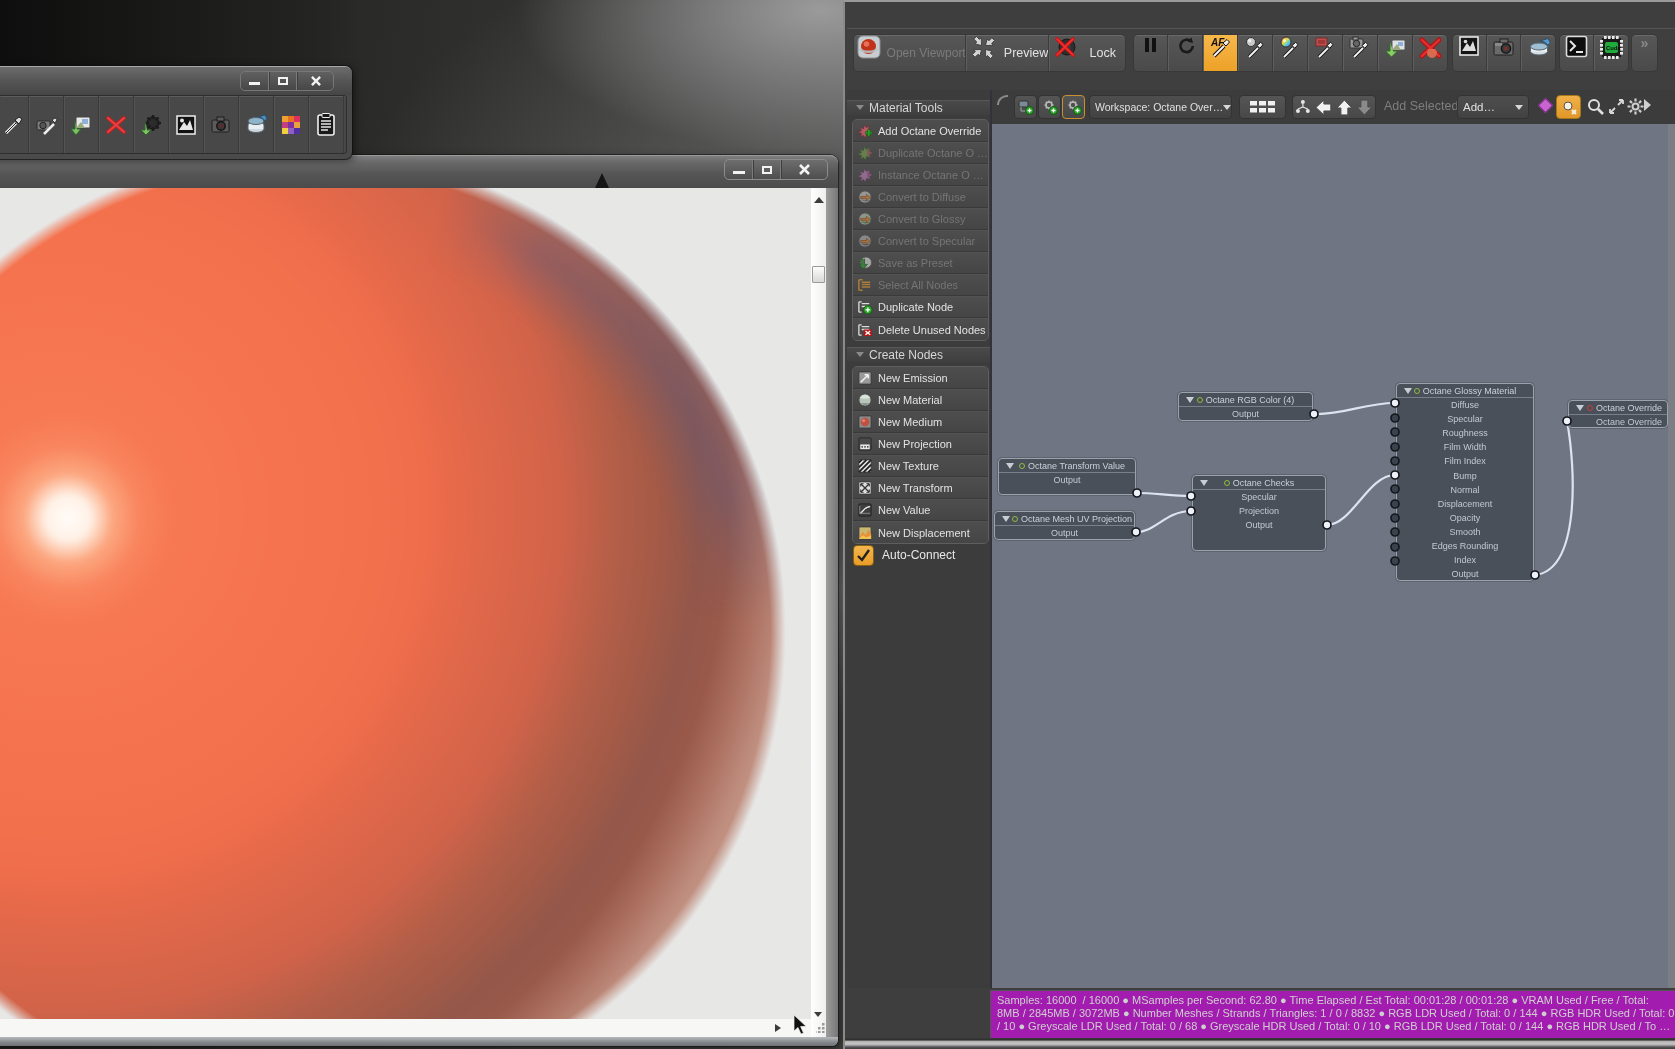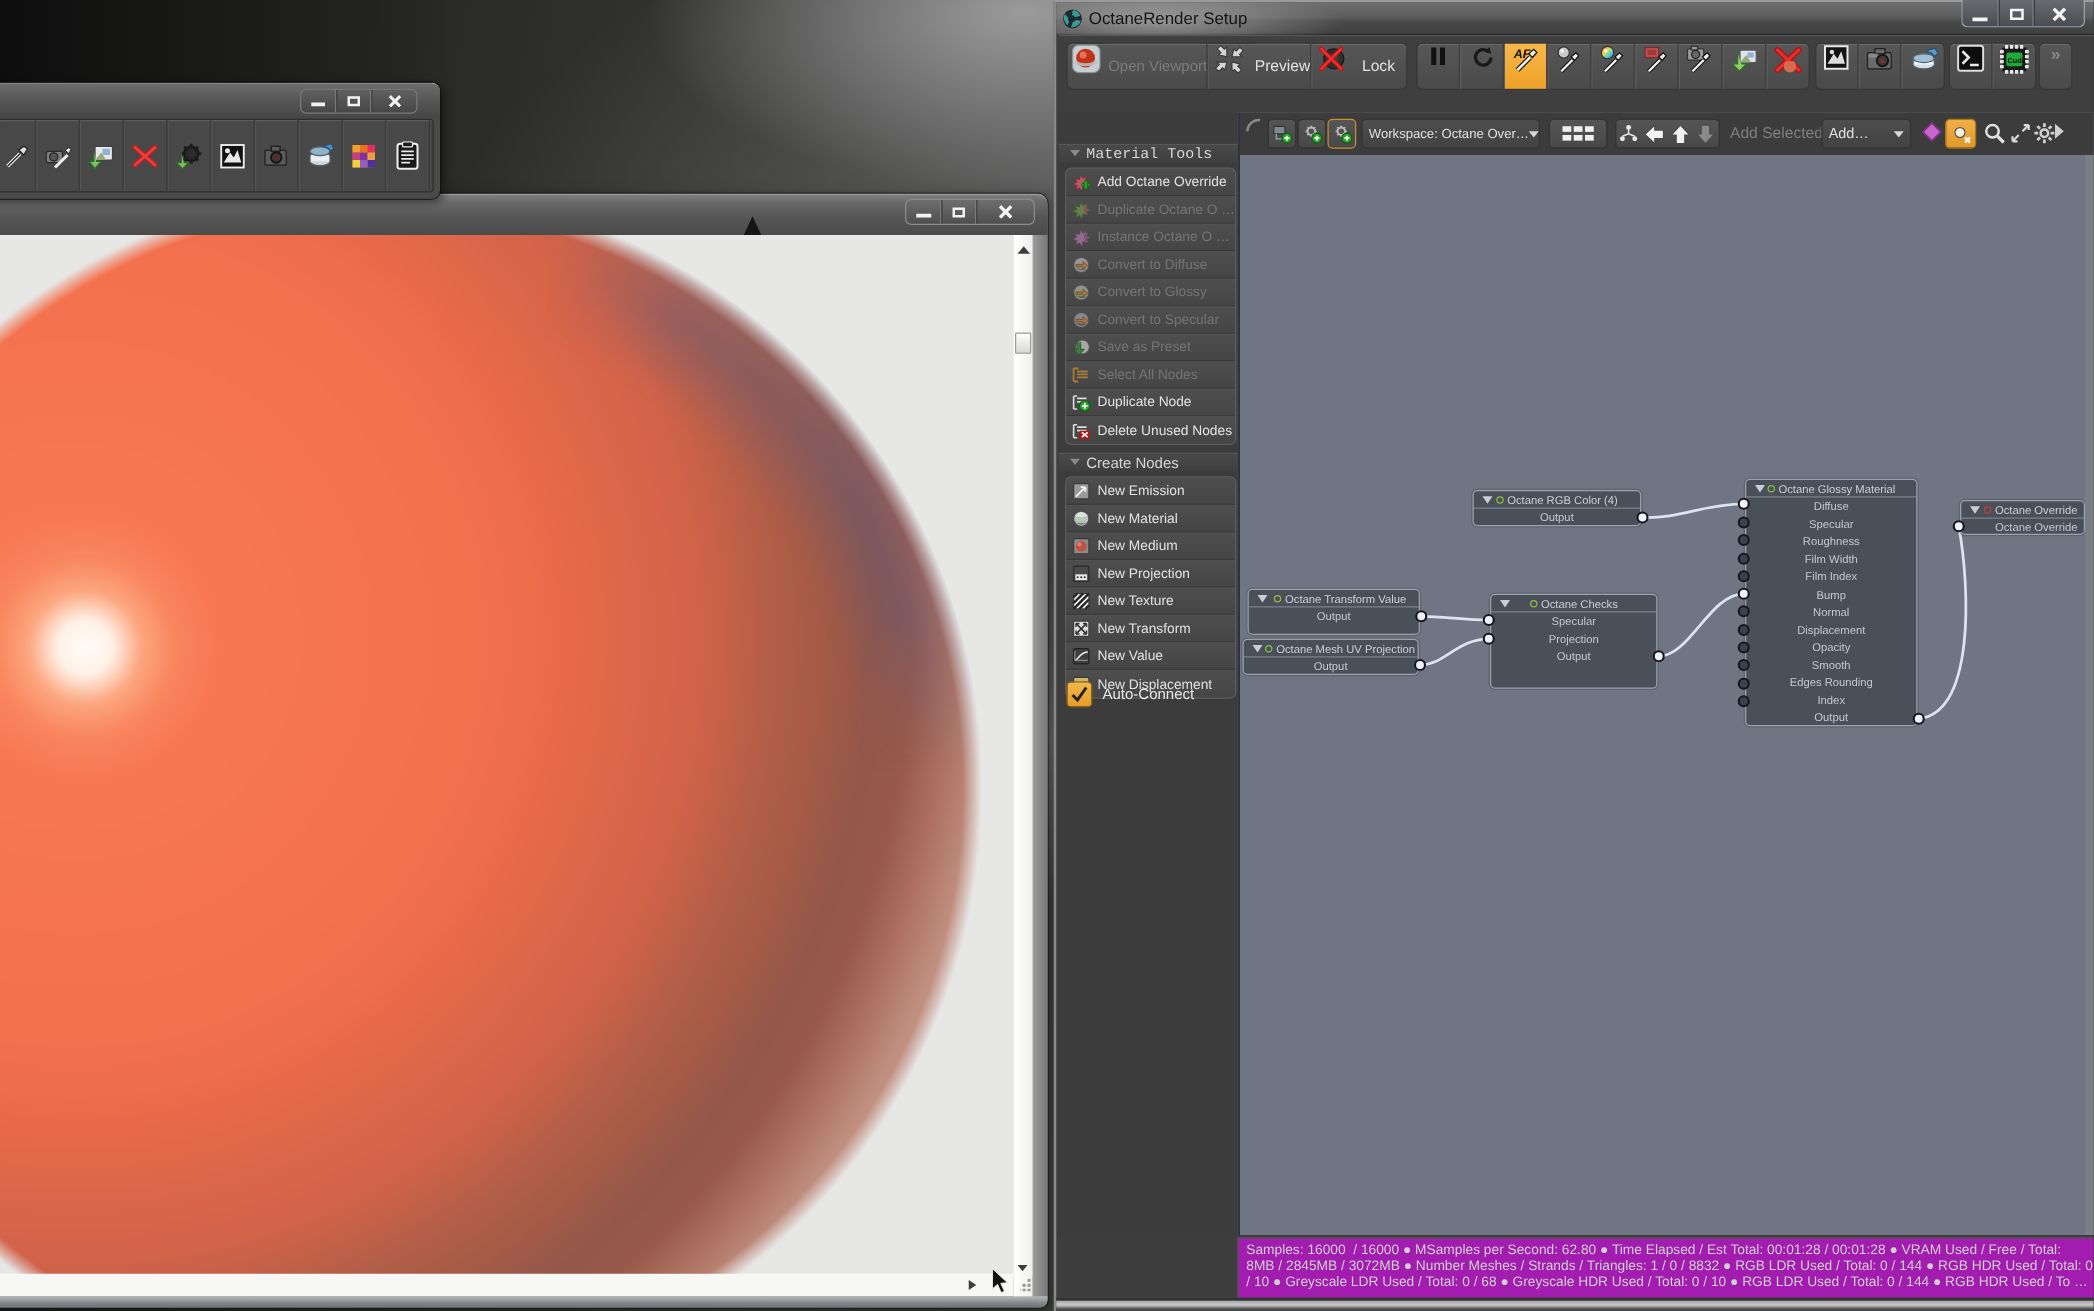--- a/index.html
+++ b/index.html
@@ -247,43 +247,20 @@
         <svg width="22" height="24" viewBox="0 0 22 24">
           <rect x="3" y="2" width="16" height="20" rx="2" fill="#1a1a1a" stroke="#f0f0f0" stroke-width="1.6"></rect>
           <rect x="7" y="0.5" width="8" height="4" rx="1" fill="#1a1a1a" stroke="#f0f0f0" stroke-width="1"></rect>
           <path d="M6,8 h10 M6,11 h10 M6,14 h10 M6,17 h7" stroke="#e8e8e8" stroke-width="1.4"></path>
         </svg>
       </div>
   </div>
 </div>
 
 <div class="abs" id="octwin" style="left:843px; top:0; width:832px; height:1049px;">
-  <div id="oc-title">
-    <div id="oc-glow"></div>
-    <svg class="abs" style="left:5px; top:5px;" width="16" height="16" viewBox="0 0 16 16">
-      <circle cx="8" cy="8" r="7.5" fill="#1d2b33"></circle>
-      <path d="M8,1.2 a6.8,6.8 0 0 1 6.3,4.3 l-4.2,1.2 a2.6,2.6 0 0 0 -2.4,-1.4 z" fill="#3a9a94"></path>
-      <path d="M14.6,9.5 a6.8,6.8 0 0 1 -7.8,5.1 l1.5,-4.1 a2.6,2.6 0 0 0 2.3,-1.6 z" fill="#3a9a94"></path>
-      <path d="M4.3,13.2 a6.8,6.8 0 0 1 -2.4,-9 l2.9,3.2 a2.6,2.6 0 0 0 .4,2.8 z" fill="#3a9a94"></path>
-    </svg>
-    <div class="ttext">OctaneRender Setup</div>
-    <div id="oc-caps">
-      <div class="occap" style="width:29px;">
-          <div style="width:12px;height:3px;background:#f5f5f5;margin-top:7px;"></div>
-        </div>
-      <div class="occap" style="width:28px;">
-          <div style="width:11px;height:9px;border:2.5px solid #f5f5f5;"></div>
-        </div>
-      <div class="occap" style="width:40px;">
-          <svg width="13" height="11" viewBox="0 0 13 11">
-            <path d="M2,1 L11,10 M11,1 L2,10" stroke="#f2f2f2" stroke-width="2.6"></path>
-          </svg>
-        </div>
-    </div>
-  </div>
   <div id="oc-toolbar">
 
     <div class="tbgroup" style="left:6px; width:273px;">
       <div class="tbbtn" style="width:30px;">
           <svg width="24" height="24" viewBox="0 0 24 24">
             <rect x="1" y="1" width="22" height="22" rx="5" fill="#c7cdd1" stroke="#8a9094"></rect>
             <circle cx="11.5" cy="11.5" r="7.5" fill="#c03318"></circle>
             <circle cx="9.5" cy="9" r="2.8" fill="#e8705a"></circle>
             <path d="M4,13 a8,4 0 0 0 15,0 l2,1.5 a10,5 0 0 1 -19,0 z" fill="#b8c0c6" opacity=".9"></path>
           </svg>
@@ -465,21 +442,21 @@
           </svg>
         </div>
     </div>
 
     <div class="tbgroup" style="left:784px; width:27px;">
       <div class="tbbtn" style="width:25px; color:#8a8a8a; font-weight:bold; font-size:14px;">»</div>
     </div>
   </div>
 
   <div id="oc-panel">
-    <div class="phead" style="margin-top:25px;font-family:Liberation Mono, monospace;"><span class="tri"></span>Material Tools</div>
+    <div class="phead" style="margin-top:10px;"><span class="tri"></span>Material Tools</div>
     <div class="pgroup">
       <div class="pbtn"><svg class="ic" viewBox="0 0 17 17">
             <path d="M8,2 l2,3 3,-2 -1,4 4,1 -4,2 2,3 -4,-1 -1,4 -2,-3 -3,2 1,-4 -4,-1 4,-2 -2,-3 4,1 z" fill="#b85a66" stroke="#6e2e38" stroke-width=".6"></path>
             <rect x="9" y="9" width="7" height="3" rx="1" fill="#2da02d" stroke="#0f5f0f" stroke-width=".7" transform="rotate(0)"></rect>
             <rect x="11" y="7" width="3" height="7" rx="1" fill="#2da02d" stroke="#0f5f0f" stroke-width=".7"></rect>
           </svg>Add Octane Override</div>
       <div class="pbtn dis"><svg class="ic" viewBox="0 0 17 17" opacity=".55">
             <path d="M8,2 l2,3 3,-2 -1,4 4,1 -4,2 2,3 -4,-1 -1,4 -2,-3 -3,2 1,-4 -4,-1 4,-2 -2,-3 4,1 z" fill="#7cae4e" stroke="#3c6e22" stroke-width=".6"></path>
             <path d="M10,4 l1.5,2 2.5,-1.5 -1,3 3,1 -3,1.5 1.5,2.5 -3,-1" fill="#c05a6a"></path>
           </svg>Duplicate Octane O …</div>
@@ -675,21 +652,21 @@
         <path d="M144,442 C162,443 174,421 199,421"></path>
         <path d="M335,435 C360,435 376,385 403,385"></path>
         <path d="M543,485 C588,480 584,380 575,331"></path>
       </g>
     </svg>
 
     <div class="node" style="left:186px; top:302px; width:135px; height:29px;">
       <div class="nhead"><span class="ntri"></span><span class="nico"></span>Octane RGB Color (4)</div>
       <div class="nrow">Output</div>
     </div>
-    <div class="node" style="left:6px; top:381px; width:138px; height:37px;">
+    <div class="node" style="left:6px; top:368px; width:138px; height:37px;">
       <div class="nhead" style="padding-left:10px;"><span class="ntri"></span><span class="nico"></span>Octane Transform Value</div>
       <div class="nrow">Output</div>
     </div>
     <div class="node" style="left:2px; top:421px; width:141px; height:29px;">
       <div class="nhead" style="padding-left:15px;"><span class="ntri"></span><span class="nico"></span>Octane Mesh UV Projection</div>
       <div class="nrow">Output</div>
     </div>
     <div class="node" style="left:200px; top:385px; width:134px; height:76px;">
       <div class="nhead"><span class="ntri"></span><span class="nico"></span>Octane Checks</div>
       <div class="nrow">Specular</div>

